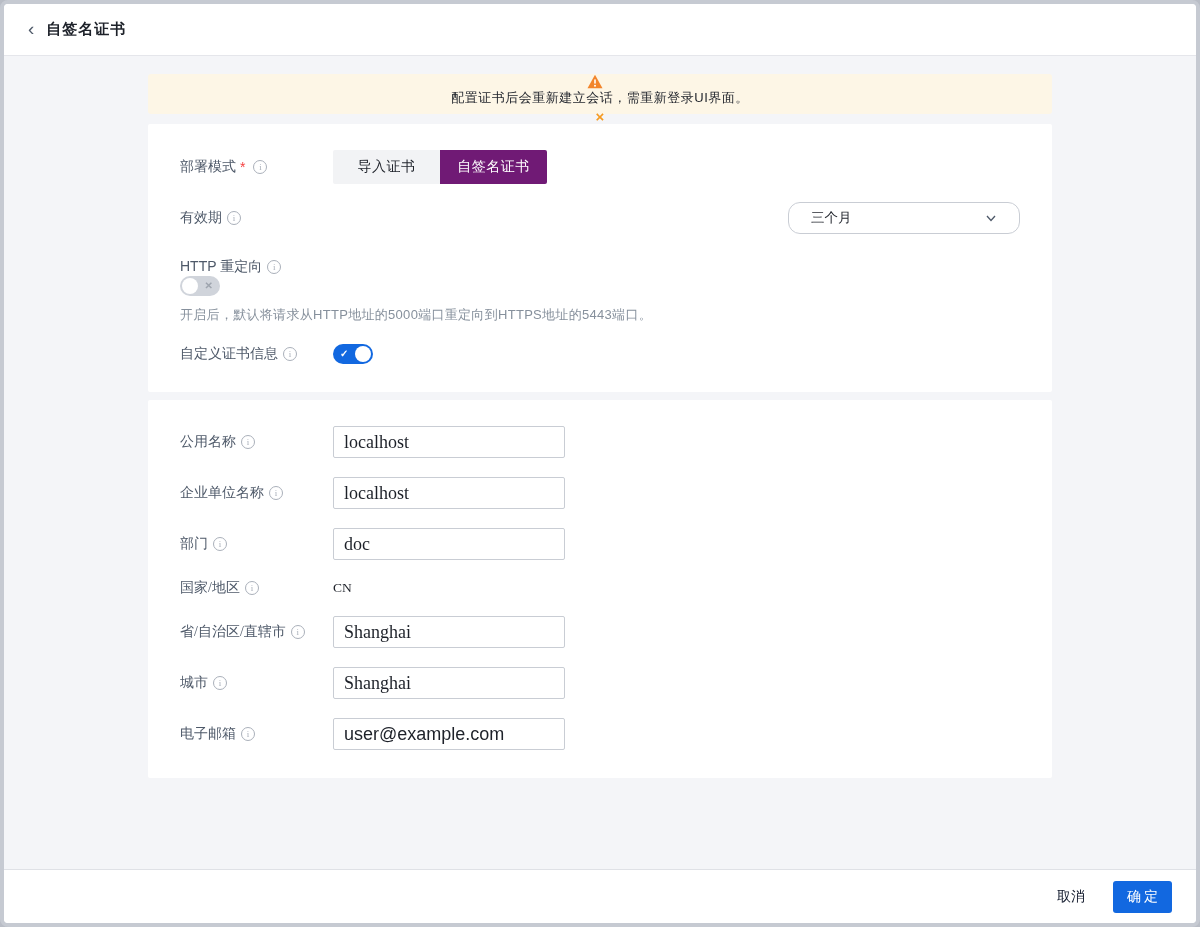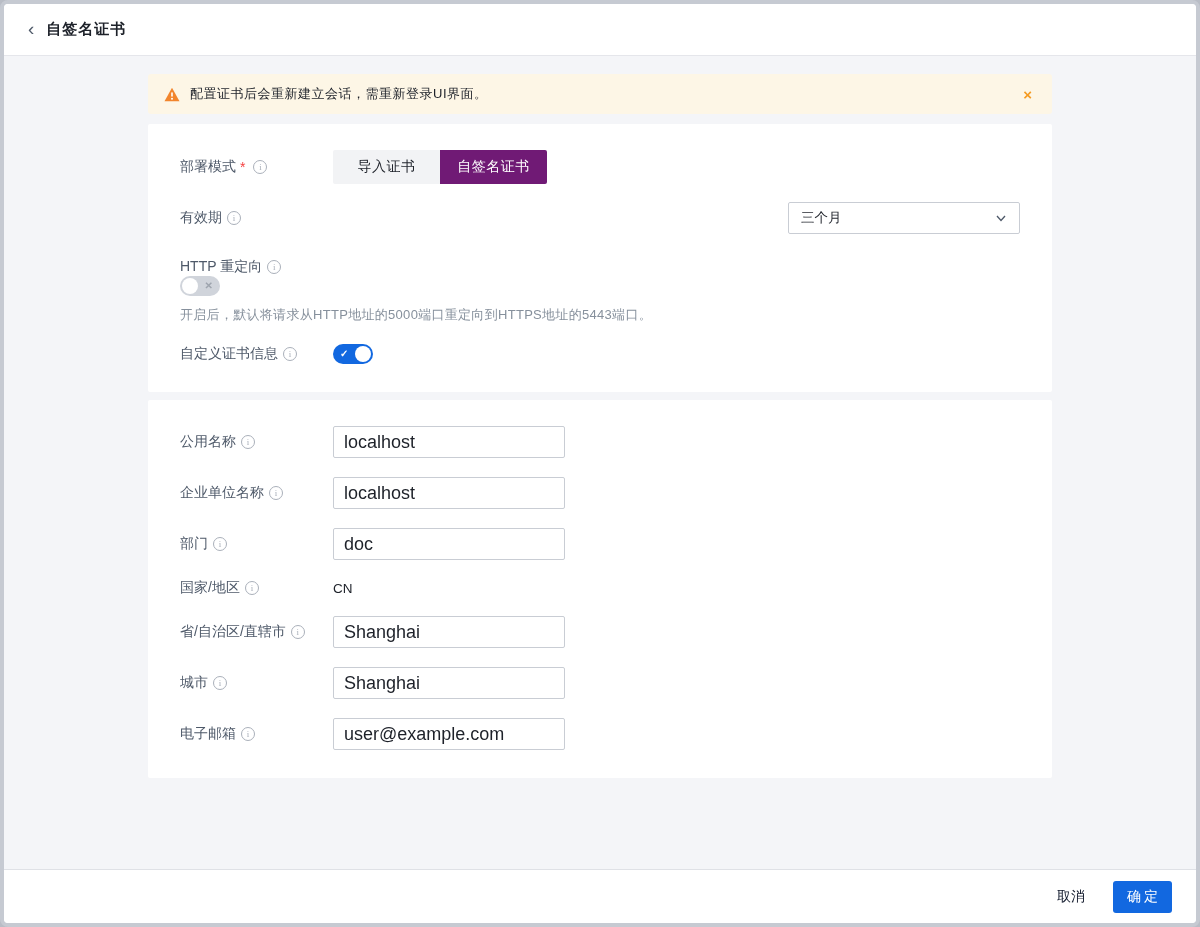--- a/index.html
+++ b/index.html
@@ -34,20 +34,21 @@
 
   
   .page-body { flex: 1; overflow: hidden; padding-top: 18px; }
   .content { width: 904px; margin: 0 auto; }
 
   
   .banner {
     height: 40px; background: #fdf6e6; border-radius: 3px;
     display: flex; align-items: center; padding: 0 16px;
     margin-bottom: 10px;
+    flex-direction: column;
   }
   .warn-icon { flex: none; width: 16px; height: 15px; margin-right: 10px; }
   .banner-text { font-size: 13px; color: #1d2129; flex: 1; letter-spacing: 0.5px; }
   .banner-close {
     background: none; border: none; cursor: pointer;
     color: #f59b22; font-size: 15px; font-weight: bold; line-height: 1;
     padding: 2px 4px; font-family: inherit;
   }
 
   
@@ -69,39 +70,39 @@
     width: 14px; height: 14px; flex: none;
     border: 1px solid #aab0ba; border-radius: 50%;
     color: #aab0ba; margin-left: 5px; cursor: pointer;
     font-size: 9px; font-family: "Liberation Serif", "DejaVu Serif", serif;
   }
   .info-icon::before { content: "i"; }
 
   .mb18 { margin-bottom: 18px; }
   .mb22 { margin-bottom: 22px; justify-content: space-between; }
   .mb20 { margin-bottom: 20px; flex-direction: column; }
-  .mb19 { margin-bottom: 19px; }
+  .mb19 { margin-bottom: 19px; font-family: Liberation Serif, serif; }
 
   
   .segmented { display: flex; }
   .seg-btn {
     width: 107px; height: 34px; border: none; cursor: pointer;
     background: #f2f3f5; color: #1d2129; font-size: 14px;
     font-family: inherit; letter-spacing: 0.5px;
   }
   .seg-btn:first-child { border-radius: 2px 0 0 2px; }
   .seg-btn:last-child { border-radius: 0 2px 2px 0; }
   .seg-btn.active { background: #701a75; color: #fff; }
 
   
   .select-box {
     width: 232px; height: 32px;
-    border: 1px solid #c9cdd4; border-radius: 2px; background: #fff;
+    border: 1px solid #c9cdd4; border-radius: 12px; background: #fff;
     display: flex; align-items: center; justify-content: space-between;
-    padding: 0 12px; cursor: pointer;
+    padding: 0 22px; cursor: pointer;
     font-size: 13.5px; color: #1d2129;
   }
   .chevron { width: 12px; height: 12px; flex: none; }
 
   
   .toggle {
     position: relative; width: 40px; height: 20px; border-radius: 10px;
     border: none; cursor: pointer; flex: none; display: block;
   }
   .toggle .knob {

